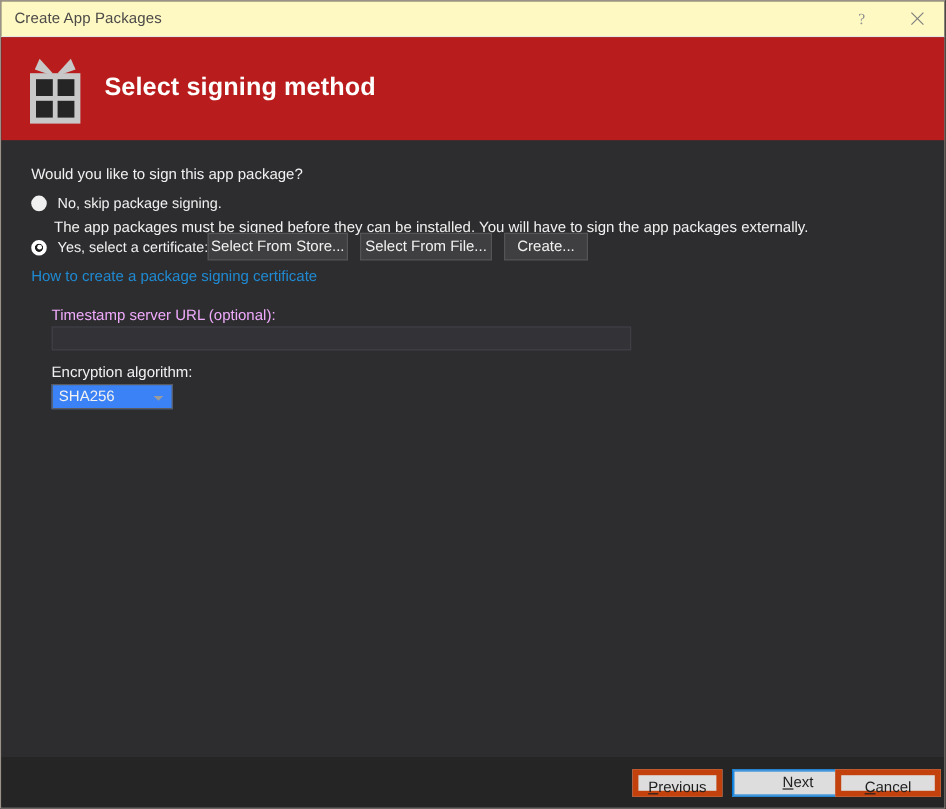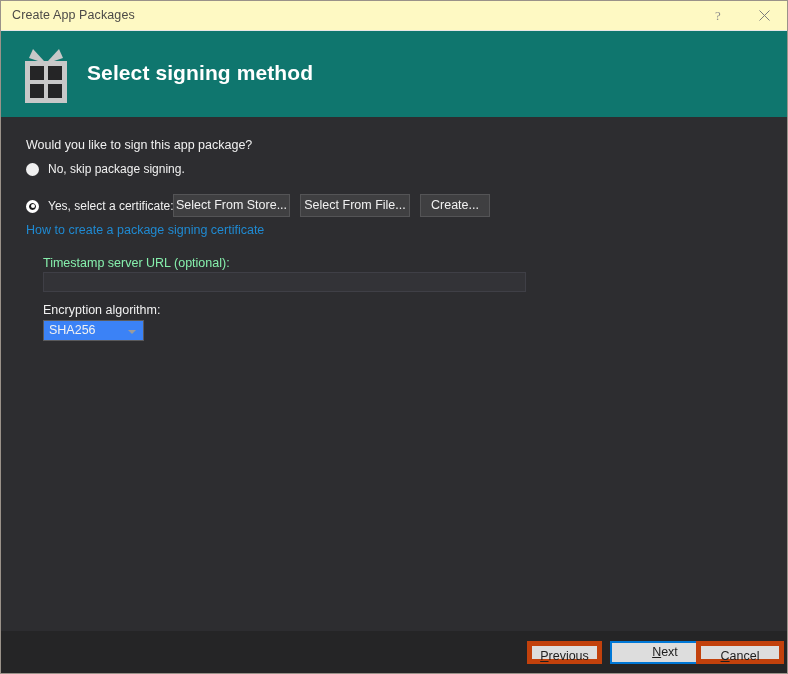--- a/index.html
+++ b/index.html
@@ -60,21 +60,21 @@
     line-height: 1;
     font-family: "Liberation Serif", serif;
   }
 
   
   #header {
     position: absolute;
     left: 0; top: 30px;
     width: 786px;
     height: 86px;
-    background: #0f766e;
+    background: #b91c1c;
   }
   #package-icon {
     position: absolute;
     left: 21px;
     top: 15px;
     width: 48px;
     height: 58px;
   }
   #header-title {
     position: absolute;
@@ -187,21 +187,21 @@
     text-decoration: none;
     cursor: default;
     white-space: nowrap;
   }
 
   #label-timestamp {
     position: absolute;
     left: 42px;
     top: 139px;
     font-size: 12.5px;
-    color: #86efac;
+    color: #f0abfc;
     white-space: nowrap;
   }
   #input-timestamp {
     position: absolute;
     left: 42px;
     top: 155px;
     width: 483px;
     height: 20px;
     box-sizing: border-box;
     background: #333337;
@@ -321,20 +321,21 @@
   </div>
 
   <div id="body">
 
     <div id="question">Would you like to sign this app package?</div>
 
     <div class="radio-row" id="radio-row-no">
       <span class="radio-dot unchecked"></span>
       <span class="radio-label">No, skip package signing.</span>
     </div>
+    <div id="radio-desc">The app packages must be signed before they can be installed. You will have to sign the app packages externally.</div>
 
     <div class="radio-row" id="radio-row-yes">
       <span class="radio-dot checked"></span>
       <span class="radio-label">Yes, select a certificate:</span>
     </div>
 
     <button class="cert-btn" id="btn-select-file">Select From File...</button>
     <button class="cert-btn" id="btn-select-store">Select From Store...</button>
     <button class="cert-btn" id="btn-create">Create...</button>
 

